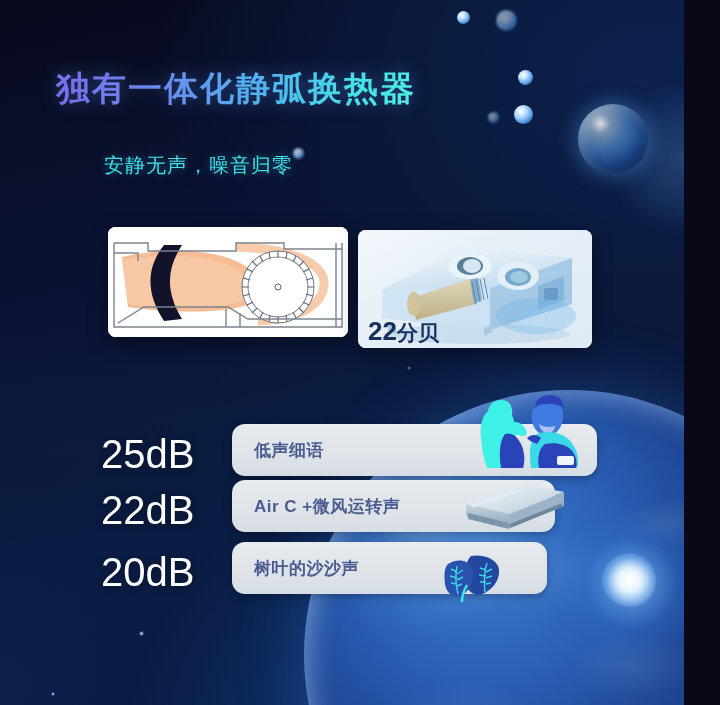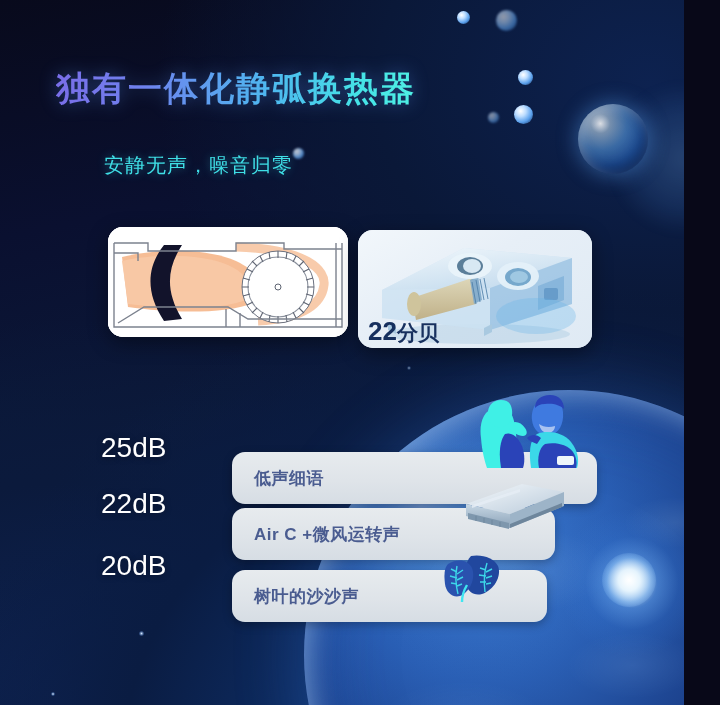--- a/index.html
+++ b/index.html
@@ -49,40 +49,40 @@
 
   
   .title{position:absolute;left:56px;top:66px;font-size:34px;font-weight:700;letter-spacing:2px;
     background:linear-gradient(90deg,#7a6ee9 0%,#6f82ee 24%,#4fb6f0 58%,#45e2e6 84%,#4ff0e4 100%);
     -webkit-background-clip:text;background-clip:text;color:transparent;-webkit-text-fill-color:transparent;
     filter:drop-shadow(0 0 9px rgba(80,140,240,.45));}
   .subtitle{position:absolute;left:104px;top:152px;font-size:20px;font-weight:400;letter-spacing:1px;
     color:#3fdfe6;text-shadow:0 0 10px rgba(50,200,225,.45);}
 
   
-  .card{position:absolute;background:#ffffff;border-radius:15px;overflow:hidden;
+  .card{position:absolute;background:#ffffff;border-radius:8px;overflow:hidden;
     box-shadow:0 6px 20px rgba(0,0,0,.40);}
   #card-diagram{left:108px;top:227px;width:240px;height:110px;}
   #card-unit{left:358px;top:230px;width:234px;height:118px;background:#eef3f8;}
 
   .diagram{position:absolute;inset:0;background:#ffffff;}
   .unitphoto{position:absolute;inset:0;
     background:linear-gradient(150deg,#f2f7fb 0%,#e7eff7 40%,#dfeaf4 100%);}
   .db-overlay{position:absolute;left:10px;bottom:4px;font-size:26px;font-weight:700;color:#17305e;
     letter-spacing:0px;line-height:1;}
   .db-overlay .cn{font-size:21px;}
 
   
   .rows{position:absolute;left:0;top:404px;width:720px;}
   .row{position:relative;height:64px;}
-  .db{position:absolute;left:101px;width:120px;font-size:28px;font-weight:400;color:#ffffff;
+  .db{position:absolute;left:101px;width:120px;font-size:40px;font-weight:400;color:#ffffff;
     letter-spacing:0px;line-height:1;text-shadow:0 1px 6px rgba(0,0,0,.35);}
   .pill{position:absolute;left:232px;height:52px;border-radius:13px;
     background:linear-gradient(180deg,#e7ebee 0%,#dfe4e9 55%,#d6dde4 100%);
-    box-shadow:0 3px 10px rgba(0,0,0,.28);margin-top:28px;}
+    box-shadow:0 3px 10px rgba(0,0,0,.28);}
   .pill-label{position:absolute;left:22px;top:50%;transform:translateY(-50%);
     font-size:17px;font-weight:700;color:#4a5c90;letter-spacing:.5px;white-space:nowrap;}
 
   #pill-1{width:365px;top:20px;}
   #pill-2{width:323px;top:12px;}
   #pill-3{width:276px;top:10px;padding-left:39px;}
   #db-1{top:30px;}
   #db-2{top:22px;}
   #db-3{top:20px;}
   .couple{position:absolute;left:465px;top:394px;width:130px;height:74px;overflow:hidden;}

